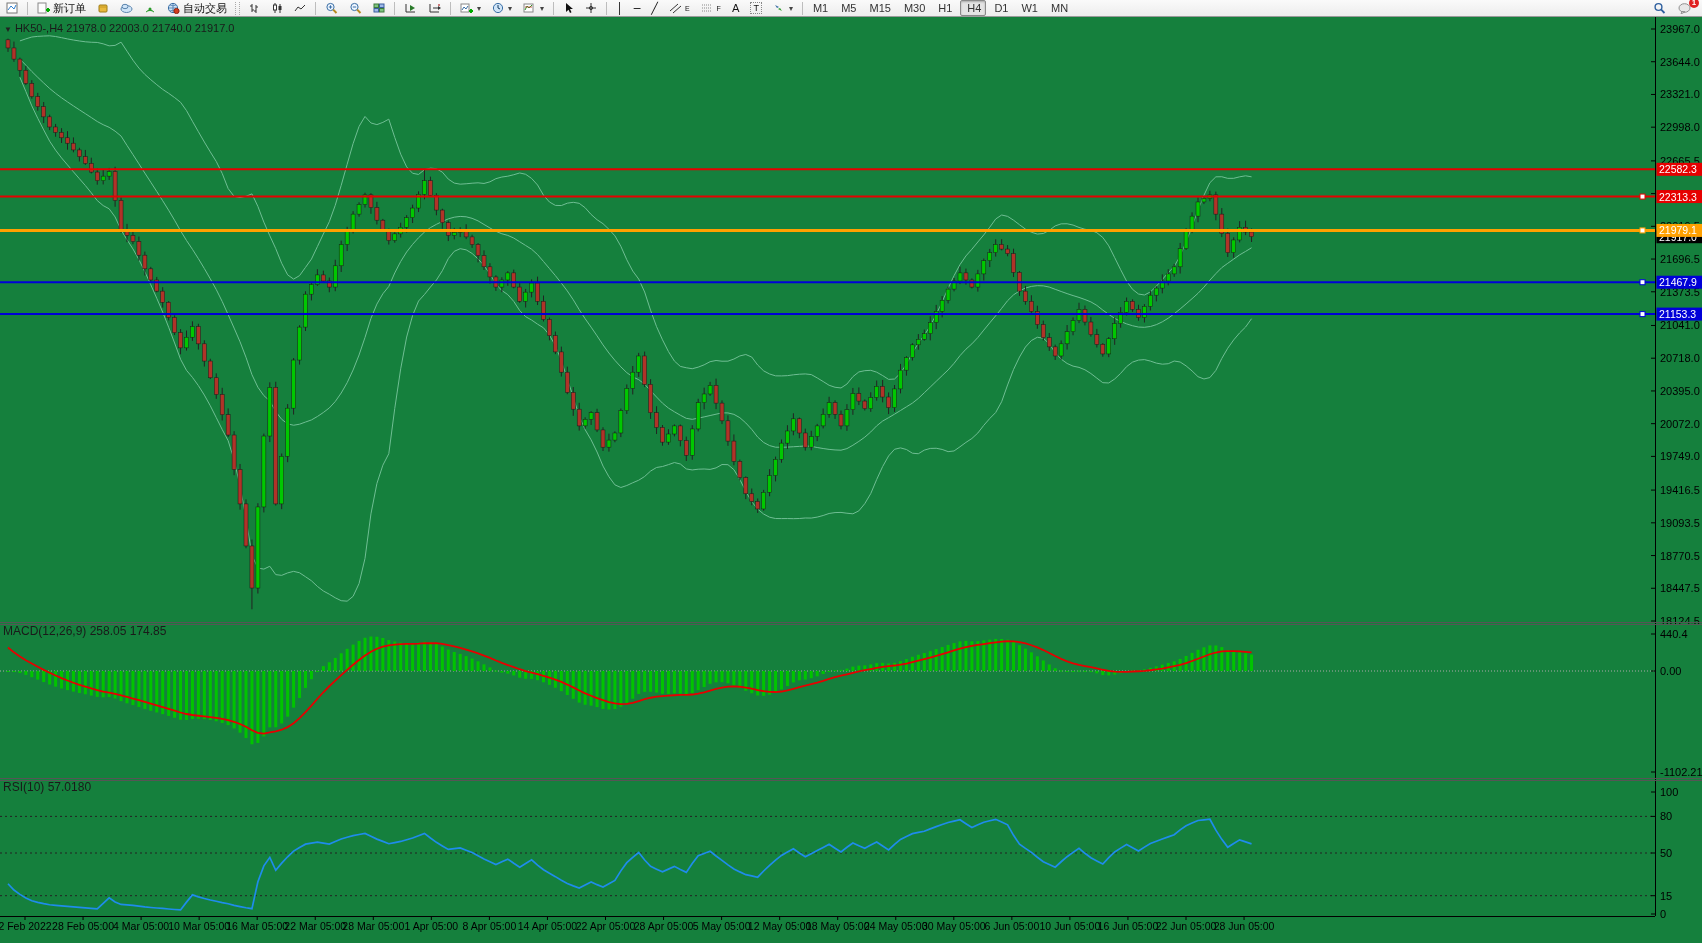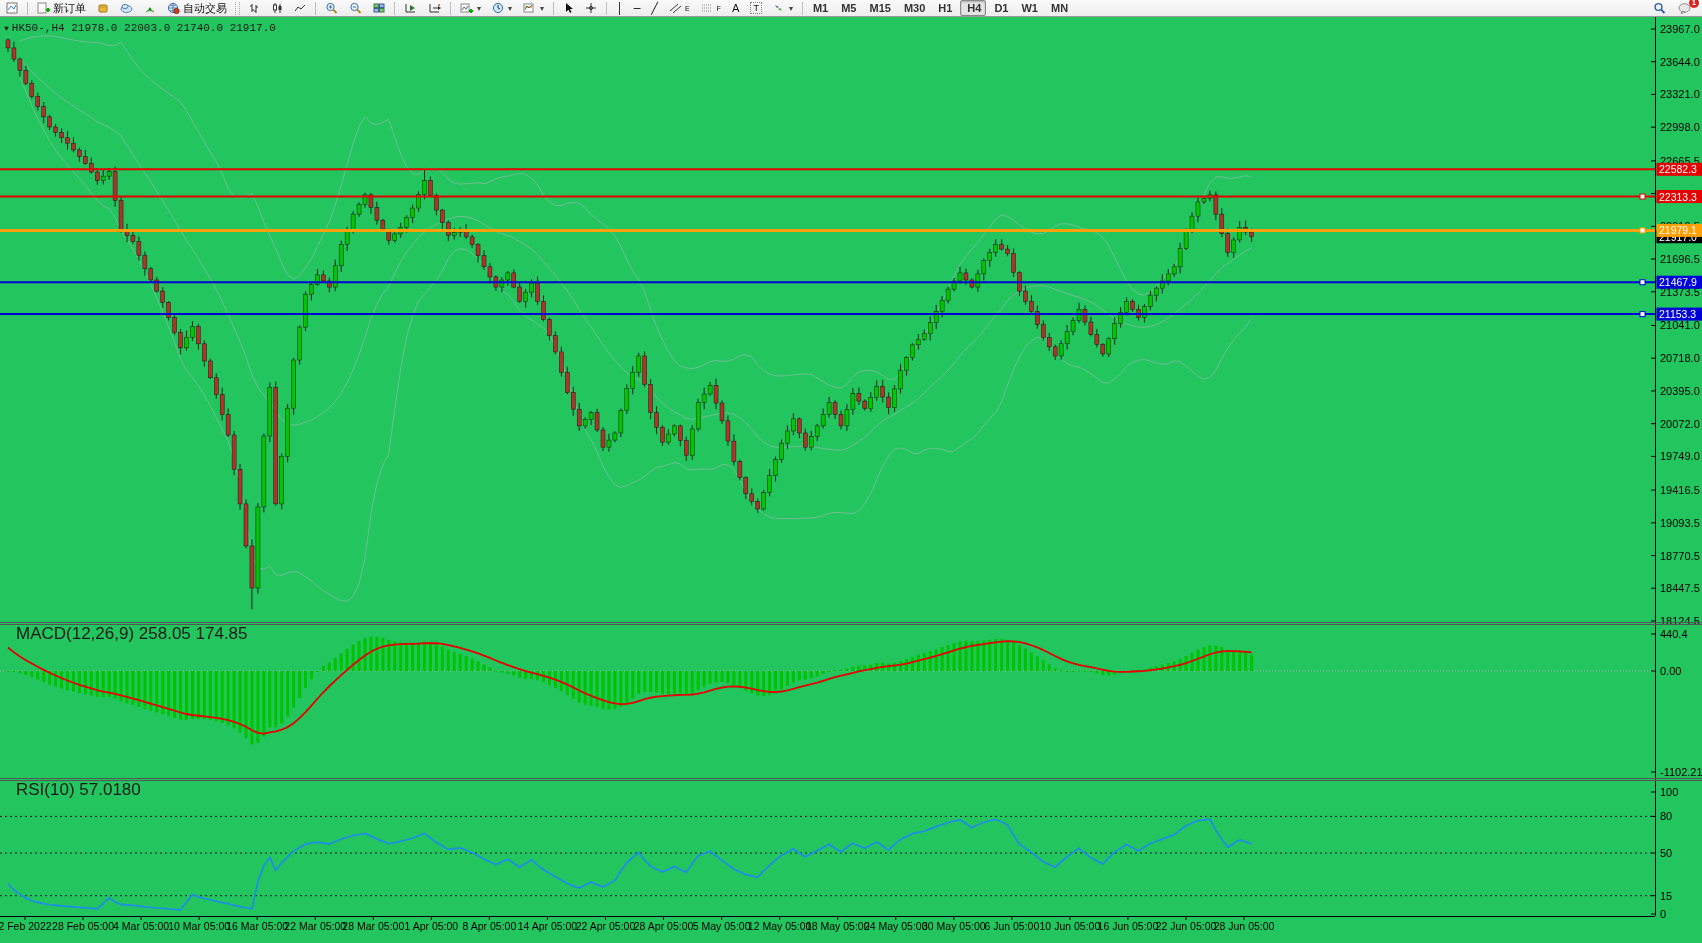--- a/index.html
+++ b/index.html
@@ -1,34 +1,34 @@
 <!DOCTYPE html>
 <html><head>
 <meta charset="utf-8">
 <style>
   html,body{margin:0;padding:0;background:#fff;overflow:hidden;}
   body{width:1702px;height:943px;font-family:"Liberation Sans","DejaVu Sans",sans-serif;font-size:11px;color:#111;}
-  #app{position:relative;width:1702px;height:943px;background:#22c55e;}
+  #app{position:relative;width:1702px;height:943px;background:#15803d;}
   
   #toolbar{position:absolute;left:0;top:0;width:1702px;height:17px;background:linear-gradient(#fafafa,#ededed);
     border-bottom:1px solid #9a9a9a;display:flex;align-items:center;gap:3px;padding:0 2px;box-sizing:border-box;white-space:nowrap;}
   .tbtn{display:inline-flex;align-items:center;gap:3px;padding:0 3px;height:15px;border:1px solid transparent;border-radius:2px;cursor:default;}
   .tsep{width:1px;height:13px;background:#bdbdbd;margin:0 2px;flex:0 0 auto;}
   .grip{width:3px;height:13px;border-left:1px dotted #aaa;border-right:1px dotted #aaa;margin:0 1px;flex:0 0 auto;}
-  .tf{padding:0 4px;height:14px;line-height:14px;border:1px solid transparent;border-radius:2px;color:#333;font-weight:bold;}
+  .tf{padding:0 4px;height:14px;line-height:14px;border:1px solid transparent;border-radius:2px;color:#333;}
   .tf.active{background:#e4e4e4;border-color:#8a8a8a;box-shadow:inset 0 1px 2px rgba(0,0,0,.25);padding-left:6px;}
   .caret{font-size:8px;color:#444;margin-left:1px;}
   .glyph{font-family:"DejaVu Sans",sans-serif;font-size:11px;}
   #tb-right{margin-left:auto;display:flex;align-items:center;gap:4px;padding-right:4px;}
   .badge{position:absolute;right:-4px;top:-3px;background:#e02020;color:#fff;border-radius:50%;width:10px;height:10px;
      font-size:8px;line-height:10px;text-align:center;font-weight:bold;}
   
-  #symbol-info{position:absolute;left:4px;top:22px;color:#1a1a1a;font-size:11px;font-family:Liberation Mono, monospace;}
+  #symbol-info{position:absolute;left:4px;top:22px;color:#1a1a1a;font-size:11px;}
   #symbol-info .tri{font-size:8px;color:#222;margin-right:3px;}
-  .pane-label{position:absolute;left:16px;color:#1a1a1a;font-size:17px;}
+  .pane-label{position:absolute;left:3px;color:#1a1a1a;font-size:12px;}
   #chart-svg{position:absolute;left:0;top:17px;}
 </style>
 </head>
 <body>
 
 <div id="app">
 
   <div id="toolbar">
     <span class="tbtn">
       <svg width="12" height="12">

